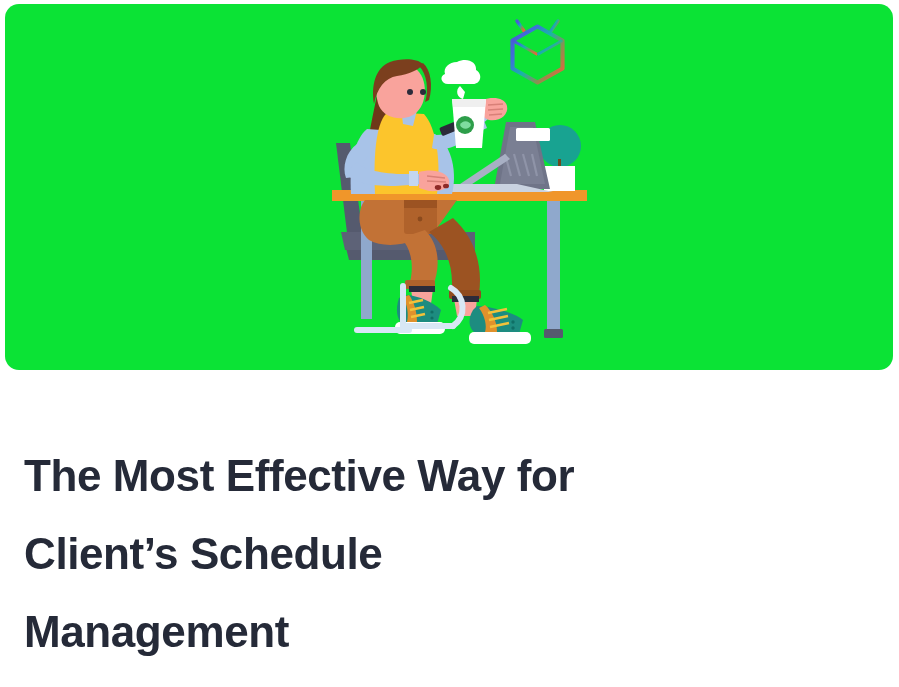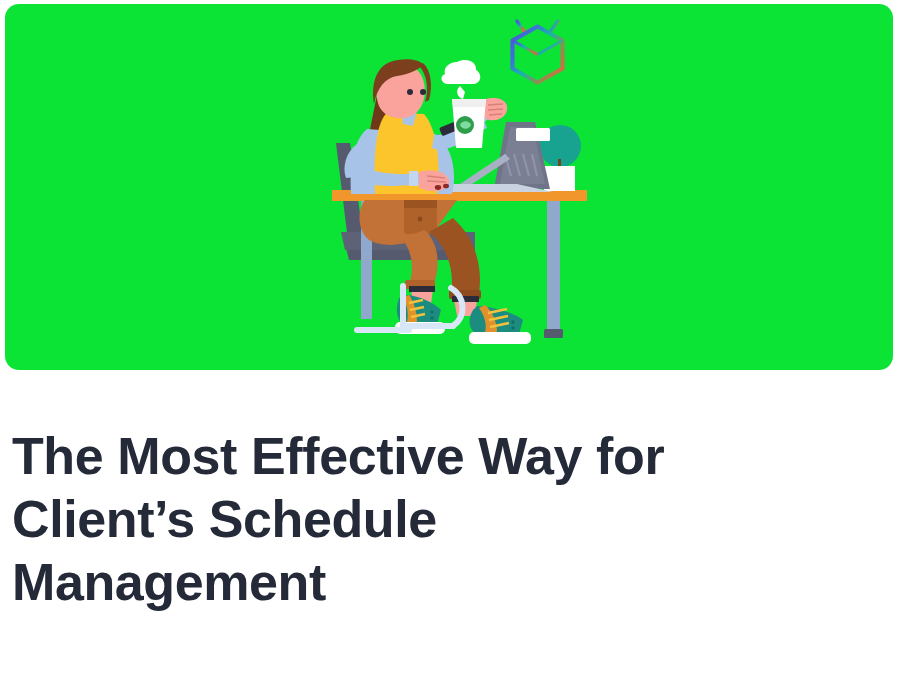--- a/index.html
+++ b/index.html
@@ -35,24 +35,24 @@
     inset: 0;
     display: block;
   }
 
   
   .article-title {
     position: absolute;
     left: 8px;
     top: 421px;
     width: 860px;
-    margin: 4px;
+    margin: 16px;
     font-family: "Liberation Sans", sans-serif;
-    font-size: 52px;
-    line-height: 63px;
+    font-size: 44px;
+    line-height: 78px;
     font-weight: 700;
     letter-spacing: -0.4px;
     color: #252A38;
     white-space: pre-line;
   }
 </style>
 </head>
 <body>
 
 <div class="page">

